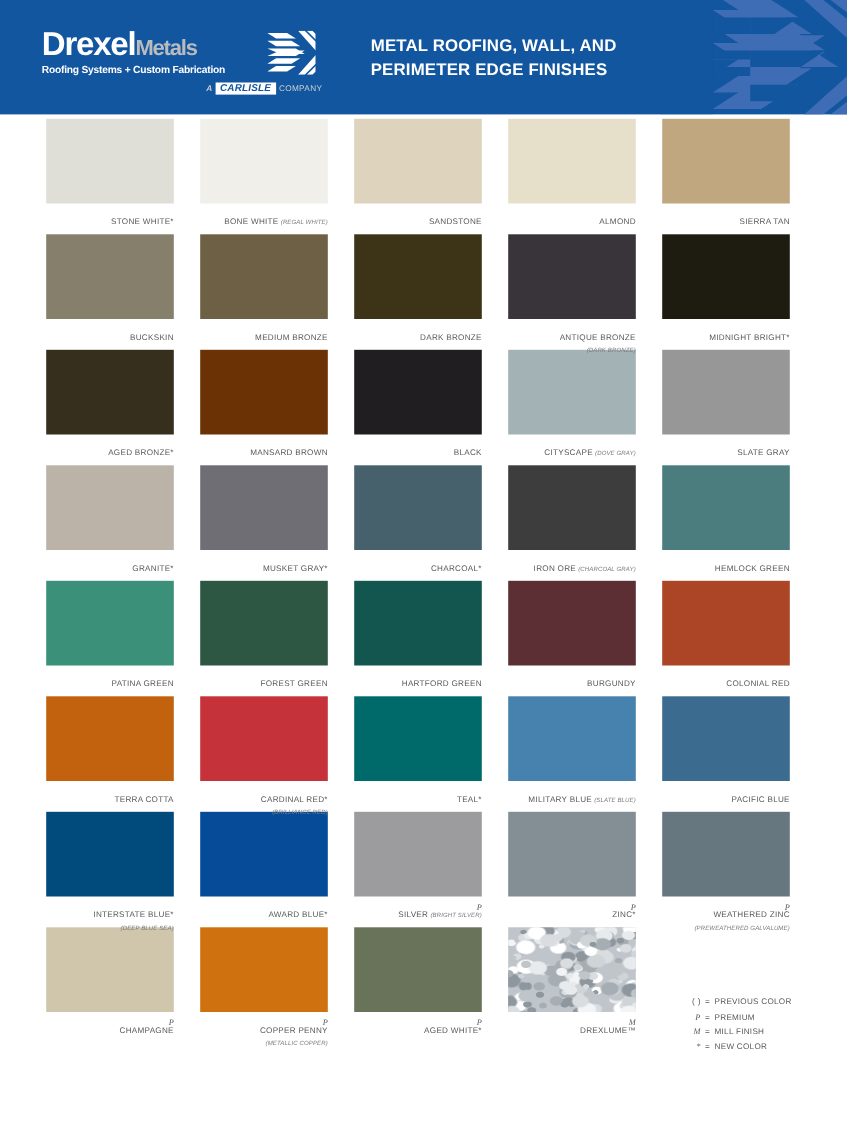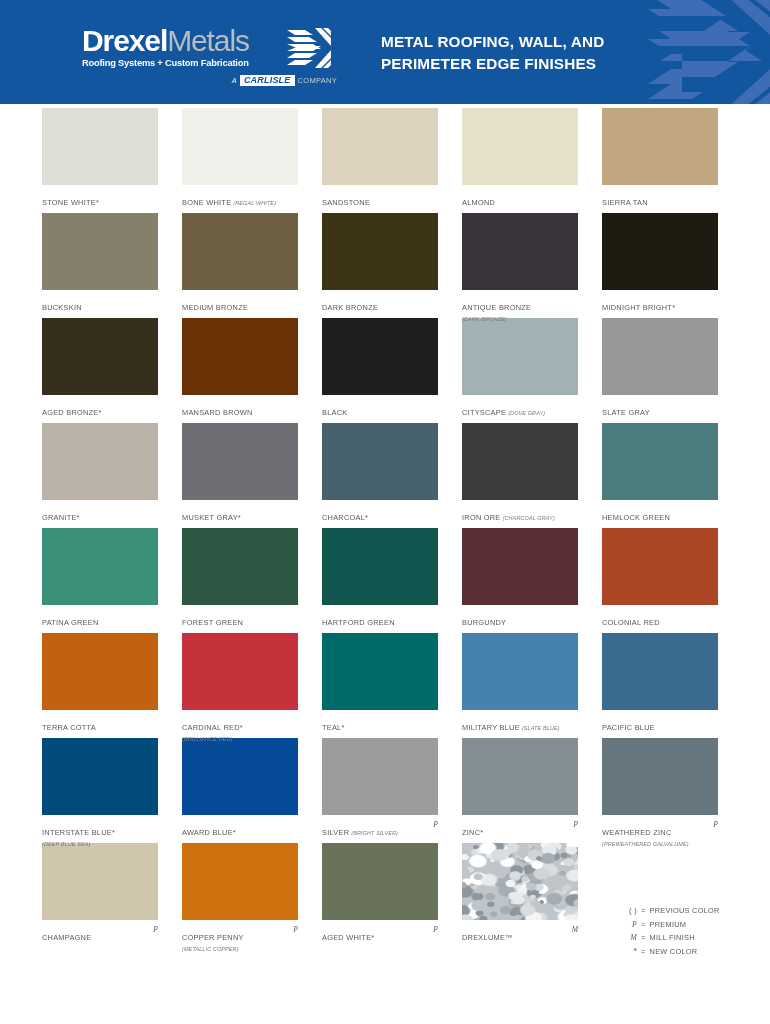--- a/index.html
+++ b/index.html
@@ -23,21 +23,20 @@
     height: 104px;
     background: #1256a0;
     overflow: hidden;
   }
   .header-inner {
     position: relative;
     height: 100%;
     display: flex;
     align-items: flex-start;
     z-index: 3;
-    padding-left: 44px;
   }
   .logo-block {
     margin-left: 38px;
     margin-top: 26px;
     width: 255px;
     position: relative;
   }
   .logo-wordmark {
     display: flex;
     align-items: baseline;
@@ -45,22 +44,22 @@
   }
   .logo-drexel {
     font-family: "Liberation Sans", sans-serif;
     font-weight: bold;
     font-size: 30px;
     color: #ffffff;
     letter-spacing: -1.1px;
   }
   .logo-metals {
     font-family: "Liberation Sans", sans-serif;
-    font-weight: normal;
-    font-size: 30px;
+    font-weight: bold;
+    font-size: 20px;
     color: #b9bcbe;
     letter-spacing: -1.1px;
   }
   .logo-tagline {
     font-family: "Liberation Sans", sans-serif;
     font-weight: bold;
     font-size: 9.3px;
     color: #ffffff;
     letter-spacing: -0.2px;
     margin-top: 2px;
@@ -123,20 +122,21 @@
   .header-rule {
     width: 770px;
     height: 4px;
     background: #ffffff;
   }
 
   
   .grid {
     padding: 0;
     margin: 0;
+    text-align: right;
   }
   .row {
     display: flex;
     padding-left: 42px;
     margin-bottom: 0px;
   }
   .cell {
     width: 116px;
     margin-right: 24px;
   }

